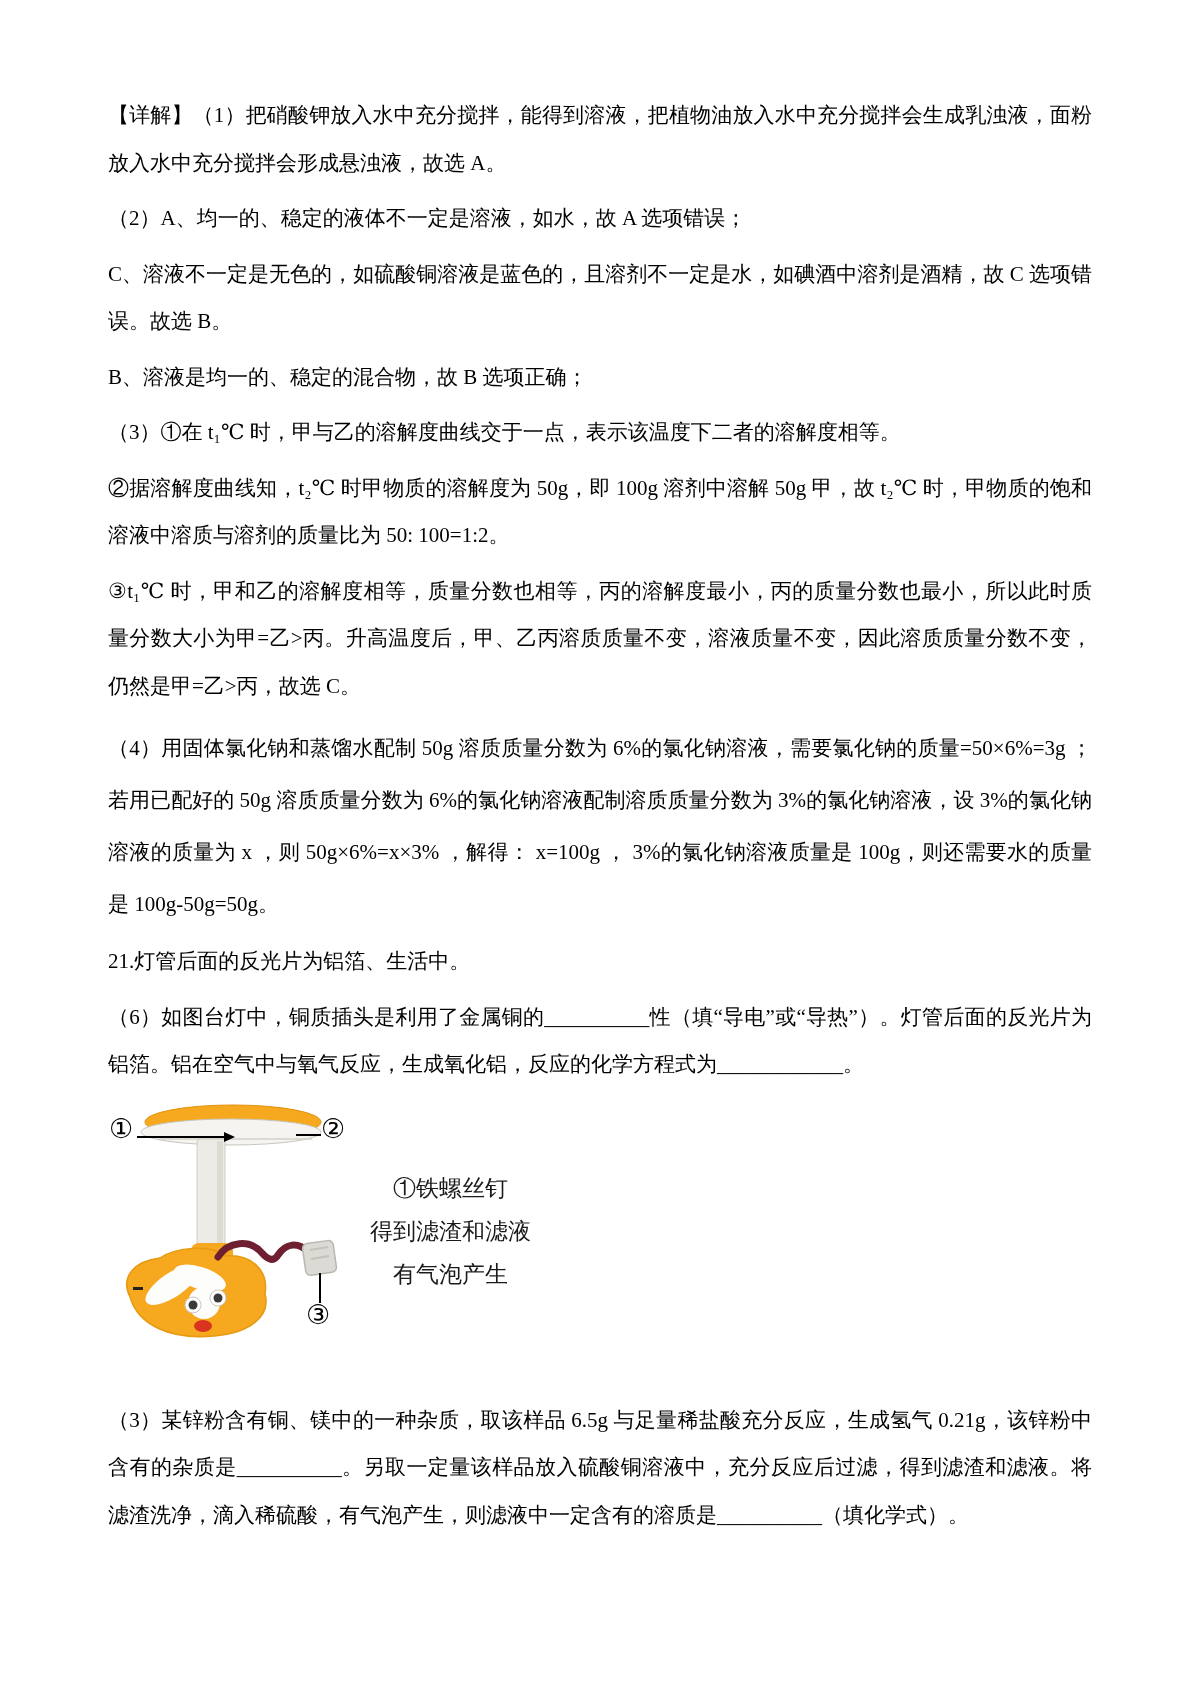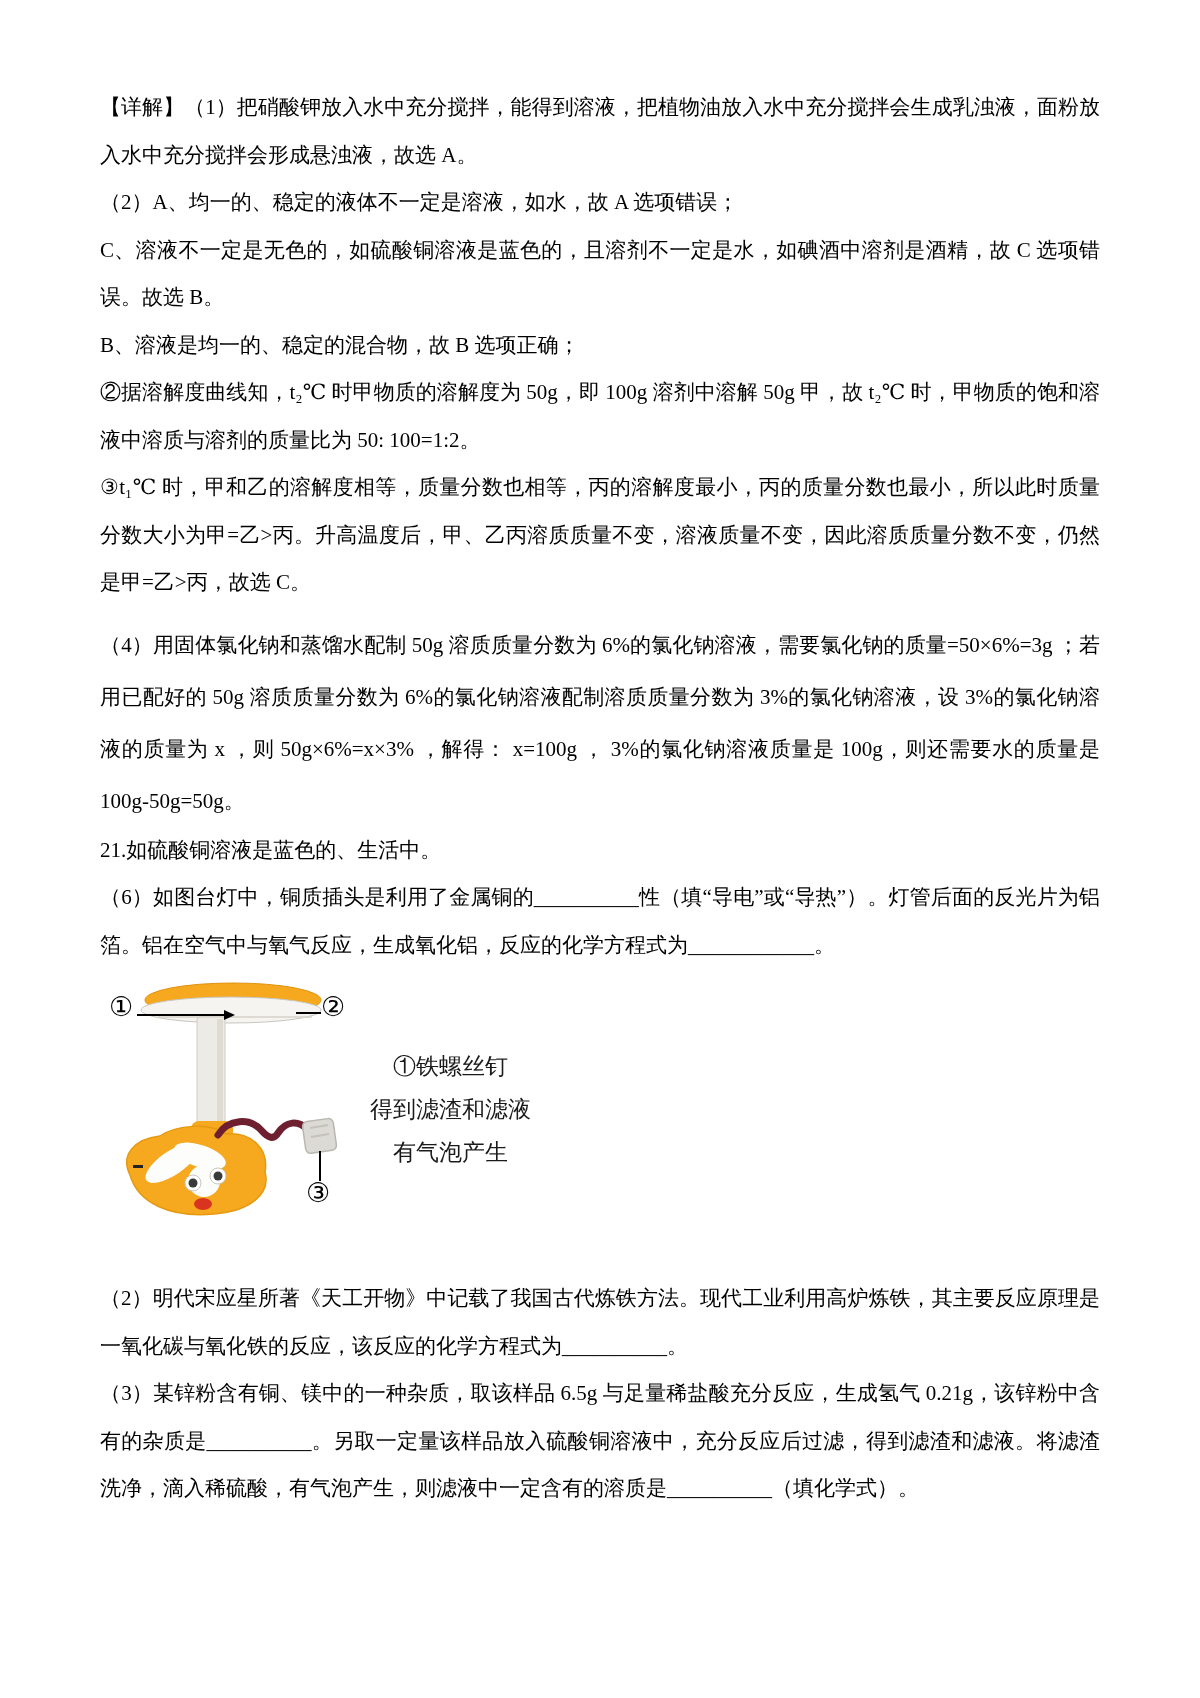--- a/index.html
+++ b/index.html
@@ -5,46 +5,47 @@
   html,body { margin:0; padding:0; background:#ffffff; }
   body { width:1200px; min-height:1698px; }
   .page {
     box-sizing:border-box;
     width:1200px; min-height:1698px;
     padding:84px 100px 60px 100px;
     font-family:"Liberation Serif","DejaVu Serif",serif;
     font-size:21px; line-height:47.5px; color:#000;
     text-align:justify;
   }
-  .page p { margin:0; }
+  .page p { margin:8px; }
   p.para4 { margin-top:12px; line-height:52px; }
   .q-number { font-weight:normal; }
   
   .figure { position:relative; height:250px; margin:6px 0 50px 0; text-align:left; }
   .lamp-svg { position:absolute; left:0; top:0; }
   .callout { position:absolute; font-size:27px; line-height:1; color:#000; font-family:"DejaVu Sans","Liberation Sans",sans-serif; }
   .callout1 { left:9px;  top:18px; }
   .callout2 { left:221px; top:18px; }
   .callout3 { left:206px; top:204px; }
   .legend { position:absolute; left:270px; top:70px; font-size:23px; line-height:43px; color:#1a1a1a; text-align:center; }
 </style>
 </head>
 <body>
 
 <div class="page">
 
   <p>【详解】（1）把硝酸钾放入水中充分搅拌，能得到溶液，把植物油放入水中充分搅拌会生成乳浊液，面粉放入水中充分搅拌会形成悬浊液，故选 A。</p>
   <p>（2）A、均一的、稳定的液体不一定是溶液，如水，故 A 选项错误；</p>
   <p>C、溶液不一定是无色的，如硫酸铜溶液是蓝色的，且溶剂不一定是水，如碘酒中溶剂是酒精，故 C 选项错误。故选 B。</p>
   <p>B、溶液是均一的、稳定的混合物，故 B 选项正确；</p>
+  <p>（3）①在 t₁℃ 时，甲与乙的溶解度曲线交于一点，表示该温度下二者的溶解度相等。</p>
   <p>②据溶解度曲线知，t₂℃ 时甲物质的溶解度为 50g，即 100g 溶剂中溶解 50g 甲，故 t₂℃ 时，甲物质的饱和溶液中溶质与溶剂的质量比为 50: 100=1:2。</p>
   <p>③t₁℃ 时，甲和乙的溶解度相等，质量分数也相等，丙的溶解度最小，丙的质量分数也最小，所以此时质量分数大小为甲=乙&gt;丙。升高温度后，甲、乙丙溶质质量不变，溶液质量不变，因此溶质质量分数不变，仍然是甲=乙&gt;丙，故选 C。</p>
   <p class="para4">（4）用固体氯化钠和蒸馏水配制 50g 溶质质量分数为 6%的氯化钠溶液，需要氯化钠的质量=50×6%=3g ；若用已配好的 50g 溶质质量分数为 6%的氯化钠溶液配制溶质质量分数为 3%的氯化钠溶液，设 3%的氯化钠溶液的质量为 x ，则 50g×6%=x×3% ，解得： x=100g ， 3%的氯化钠溶液质量是 100g，则还需要水的质量是 100g-50g=50g。</p>
 
-  <p><span class="q-number">21.</span><span>如硫酸铜溶液是蓝色的、生活中。</span></p>
+  <p><span class="q-number">21.</span><span>灯管后面的反光片为铝箔、生活中。</span></p>
 
   <p>（6）如图台灯中，铜质插头是利用了金属铜的__________性（填“导电”或“导热”）。灯管后面的反光片为铝箔。铝在空气中与氧气反应，生成氧化铝，反应的化学方程式为____________。</p>
 
   <div class="figure">
     <svg class="lamp-svg" width="420" height="250" viewBox="0 0 420 250">
 
       <ellipse cx="133" cy="25" rx="88" ry="17" fill="#F6A81F" stroke="#E0930F" stroke-width="1"></ellipse>
       <ellipse cx="131" cy="35" rx="90" ry="13" fill="#F5F4F0" stroke="#C8C6BE" stroke-width="1"></ellipse>
       <line x1="58" y1="42" x2="212" y2="42" stroke="#D4D2CA" stroke-width="1.5"></line>
 
@@ -78,16 +79,15 @@
     <span class="callout callout1">①</span>
     <span class="callout callout2">②</span>
     <span class="callout callout3">③</span>
     <div class="legend">
       <div>①铁螺丝钉</div>
       <div>得到滤渣和滤液</div>
       <div>有气泡产生</div>
     </div>
   </div>
 
-  <p>（2）明代宋应星所著《天工开物》中记载了我国古代炼铁方法。现代工业利用高炉炼铁，其主要反应原理是一氧化碳与氧化铁的反应，该反应的化学方程式为__________。</p>
   <p>（3）某锌粉含有铜、镁中的一种杂质，取该样品 6.5g 与足量稀盐酸充分反应，生成氢气 0.21g，该锌粉中含有的杂质是__________。另取一定量该样品放入硫酸铜溶液中，充分反应后过滤，得到滤渣和滤液。将滤渣洗净，滴入稀硫酸，有气泡产生，则滤液中一定含有的溶质是__________（填化学式）。</p>
 
 </div>
 
 </body></html>

